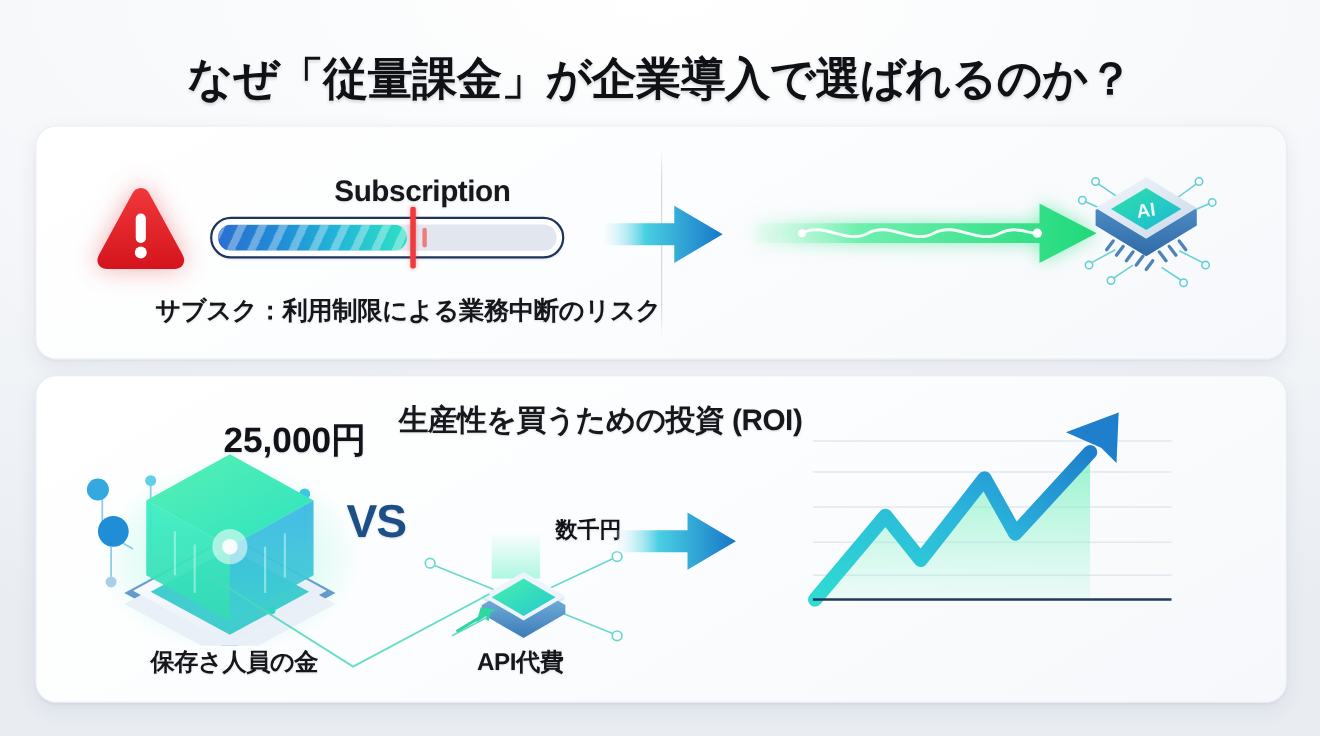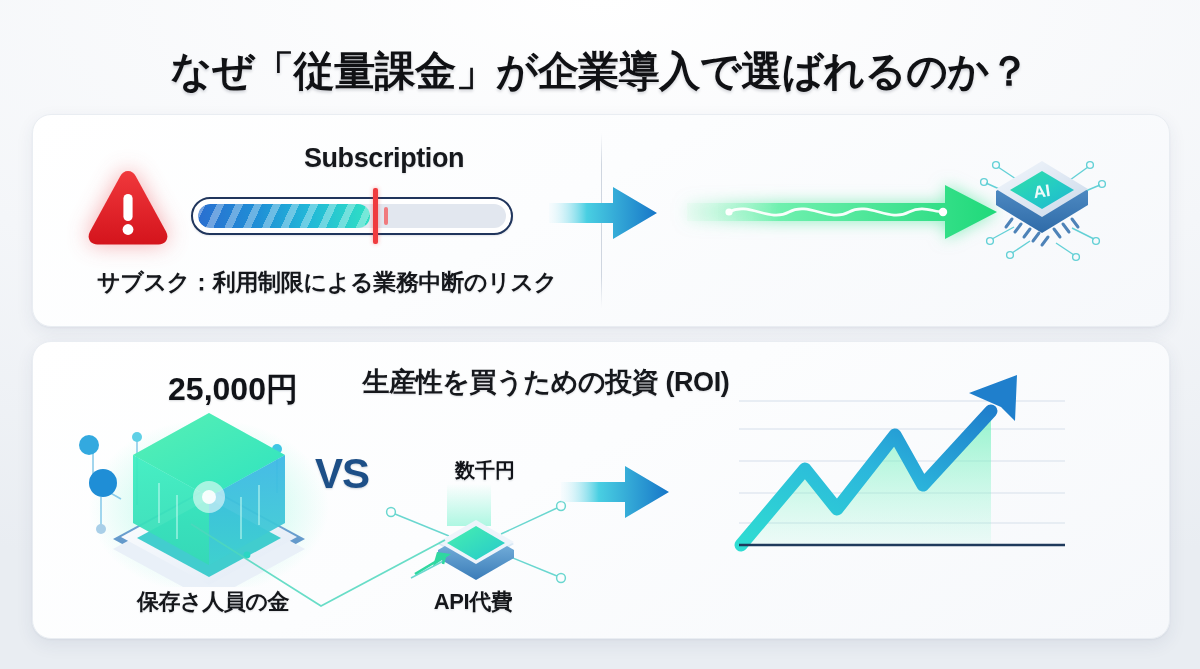--- a/index.html
+++ b/index.html
@@ -50,35 +50,36 @@
     position:absolute;
     font-size:27px;font-weight:bold;color:#16181c;
     letter-spacing:-0.4px;
     text-align:center;white-space:nowrap;
     text-shadow:0 1px 2px rgba(20,30,50,.14);
   }
   .caption{
     position:absolute;
     font-size:23px;font-weight:bold;color:#15171b;
     letter-spacing:-0.3px;
-    text-align:center;white-space:nowrap;
+    text-align:right;white-space:nowrap;
     text-shadow:0 1px 2px rgba(20,30,50,.14);
   }
   .small-caption{
     position:absolute;
     font-size:22px;font-weight:bold;color:#15171b;
     letter-spacing:-0.4px;
     text-align:center;white-space:nowrap;
     text-shadow:0 1px 2px rgba(20,30,50,.13);
   }
   .value-label{
     position:absolute;
     font-weight:bold;color:#111318;
-    text-align:center;white-space:nowrap;
+    text-align:right;white-space:nowrap;
     text-shadow:0 1px 2px rgba(20,30,50,.16);
+    margin-top:11px;
   }
 
   
   #warning-icon{
     position:absolute;left:84px;top:166px;width:86px;height:80px;
     filter:drop-shadow(0 0 11px rgba(230,40,45,.38));
   }
 
   
   .bar-shell{
@@ -145,21 +146,21 @@
         <linearGradient id="redGrad" x1="0" y1="0" x2="0" y2="1">
           <stop offset="0%" stop-color="#f0383c"></stop>
           <stop offset="100%" stop-color="#d4141c"></stop>
         </linearGradient>
       </defs>
       <path d="M43 4 C46.5 4 49 6 50.8 9.2 L81 64.5 C84.5 71 81 77.5 73.6 77.5 L12.4 77.5 C5 77.5 1.5 71 5 64.5 L35.2 9.2 C37 6 39.5 4 43 4 Z" fill="url(#redGrad)"></path>
       <rect x="38.4" y="27" width="9.2" height="27" rx="4.6" fill="#ffffff"></rect>
       <circle cx="43" cy="62.5" r="5.4" fill="#ffffff"></circle>
     </svg>
 
-    <div class="pane-title" style="left:206px;top:28px;width:290px;">Subscription</div>
+    <div class="pane-title" style="left:206px;top:44px;width:290px;">Subscription</div>
 
     <div class="bar-shell" style="left:158px;top:82px;">
       <div class="bar-track">
         <div class="bar-fill"></div>
         <div class="bar-limit-2"></div>
       </div>
       <div class="bar-limit"></div>
     </div>
 
     <div class="caption" style="left:20px;top:152px;width:548px;">サブスク：利用制限による業務中断のリスク</div>

